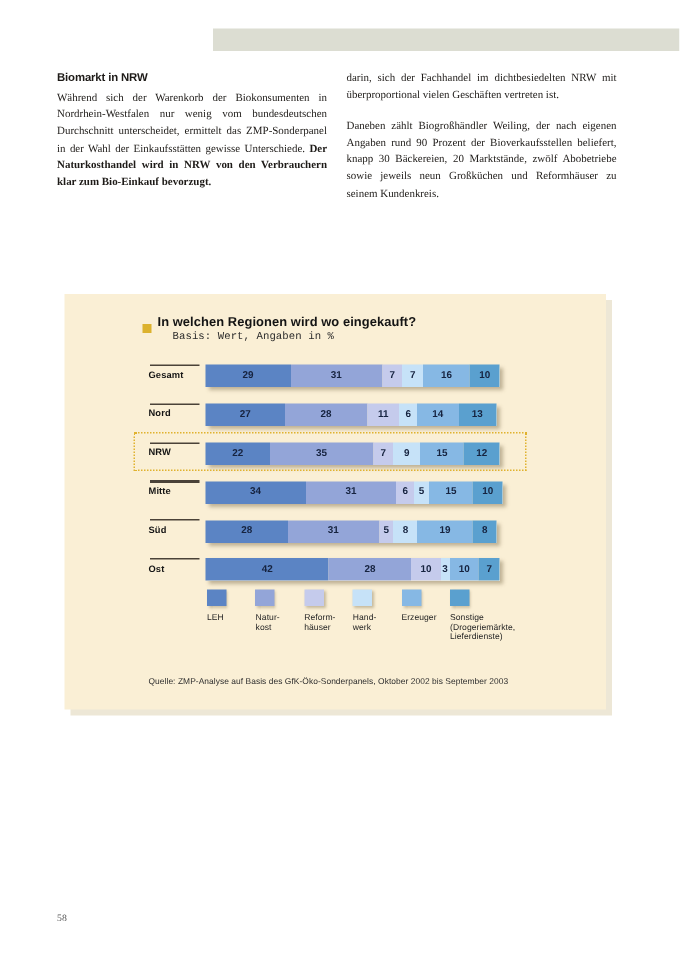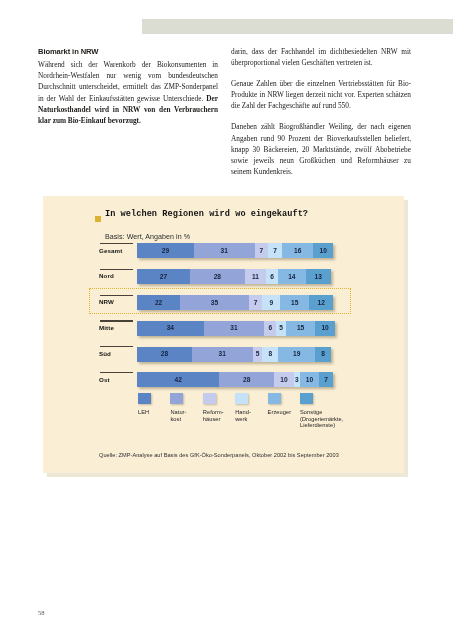--- a/index.html
+++ b/index.html
@@ -23,24 +23,24 @@
   .para{margin:0;}
   .para + .para{margin-top:10px;}
   .bold{font-weight:bold;}
 
   
   .pshadow{position:absolute;left:47px;top:200px;width:361px;height:277px;
            background:#ded3b4;opacity:.55;}
   .panel{position:absolute;left:43px;top:196px;width:361px;height:277px;background:#faefd5;}
 
   .pbullet{position:absolute;left:52px;top:20px;width:6px;height:6px;background:#dcb22e;}
-  .ptitle{position:absolute;left:62px;top:13px;font-family:Liberation Mono, monospace;
+  .ptitle{position:absolute;left:62px;top:13px;font-family:Liberation Sans, sans-serif;
           font-weight:bold;font-size:8.6px;color:#141414;letter-spacing:0.05px;}
-  .psub{position:absolute;left:62px;top:25px;font-family:Liberation Sans, sans-serif;
-        font-size:7.1px;color:#2b2b2b;letter-spacing:0.05px;margin-top:12px;}
+  .psub{position:absolute;left:72px;top:25px;font-family:Liberation Mono, monospace;
+        font-size:7.1px;color:#2b2b2b;letter-spacing:0.05px;}
 
   .rows{position:absolute;left:0;top:0;}
   .row{position:absolute;left:0;width:361px;}
   .rline{position:absolute;left:57px;width:33px;height:1.2px;background:#4a4238;}
   .rlabel{position:absolute;left:56px;font-family:"Liberation Sans",sans-serif;
           font-size:6.2px;font-weight:bold;color:#141414;letter-spacing:0.1px;}
   .barwrap{position:absolute;left:94px;height:15px;display:flex;
            box-shadow:2px 2px 2.5px rgba(120,105,70,.45);}
   .seg{height:15px;display:flex;align-items:center;justify-content:center;
        font-family:"Liberation Sans",sans-serif;font-size:6.6px;font-weight:bold;
@@ -70,22 +70,21 @@
 
   <div class="hdr-grey"></div>
 
   <div class="col colL">
     <p class="para">
       <span class="lead">Biomarkt in NRW</span><span>Während sich der Warenkorb der Biokonsumenten in Nordrhein-Westfalen nur wenig vom bundesdeutschen Durchschnitt unterscheidet, ermittelt das ZMP-Sonderpanel in der Wahl der Einkaufsstätten gewisse Unterschiede. </span><span class="bold">Der Naturkosthandel wird in NRW von den Verbrauchern klar zum Bio-Einkauf bevorzugt.</span>
     </p>
   </div>
 
   <div class="col colR">
-    <p class="para nb">darin, dass der Fachhandel im dichtbesiedelten NRW mit überproportional vielen Geschäften vertreten ist.</p>
-    <p class="para nb">Genaue Zahlen über die einzelnen Vertriebsstätten für Bio-Produkte in NRW liegen derzeit nicht vor. Experten schätzen die Zahl der Fachgeschäfte auf rund 550.</p>
+    <p class="para nb">darin, sich der Fachhandel im dichtbesiedelten NRW mit überproportional vielen Geschäften vertreten ist.</p>
     <p class="para nb">Daneben zählt Biogroßhändler Weiling, der nach eigenen Angaben rund 90 Prozent der Bioverkaufsstellen beliefert, knapp 30 Bäckereien, 20 Marktstände, zwölf Abobetriebe sowie jeweils neun Großküchen und Reformhäuser zu seinem Kundenkreis.</p>
   </div>
 
   <div class="pshadow"></div>
   <div class="panel">
     <div class="pbullet"></div>
     <div class="ptitle">In welchen Regionen wird wo eingekauft?</div>
     <div class="psub">Basis: Wert, Angaben in %</div>
     <div class="rows" id="rows">
         <div class="row" style="top: 47px;">

